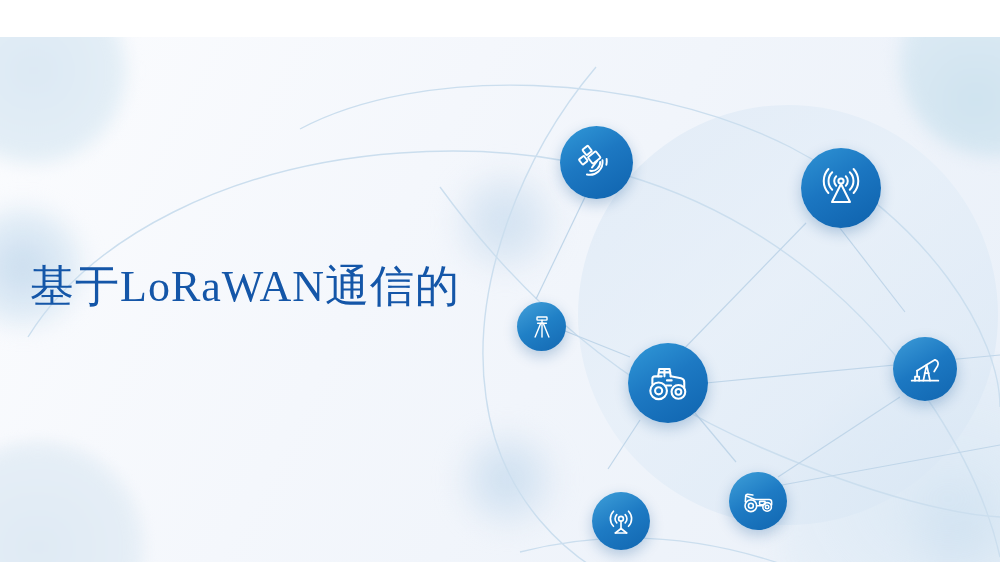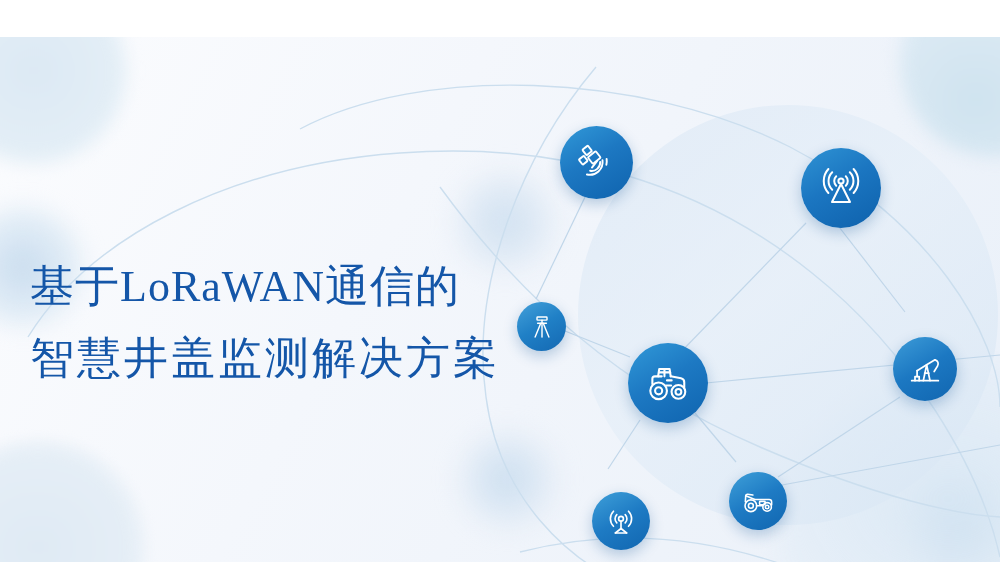--- a/index.html
+++ b/index.html
@@ -278,17 +278,16 @@
         <path d="M8.5 17.5 L20 22"></path>
         <path d="M20 22 L38 22 C40 22 41.2 23.4 41.2 25.2 L41.2 29"></path>
         <rect x="26" y="24.5" width="7" height="4.2" rx="0.8"></rect>
         <path d="M22 30 L30 30"></path>
       </svg>
     </span>
   </div>
 
   <div class="title-block">
     <div class="title-line title-line-1">基于LoRaWAN通信的</div>
-    <div class="title-line title-line-2">智慧井盖监测解决方案</div>
   </div>
 
   <div class="bottom-edge"></div>
 </div>
 
 </body></html>

